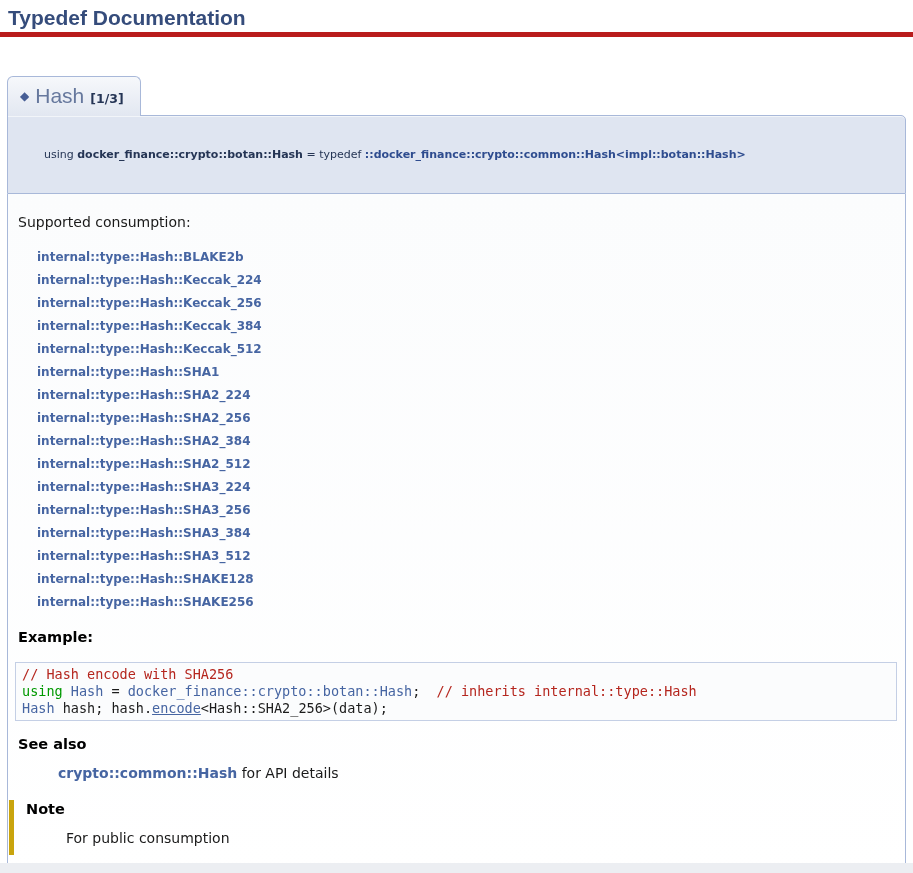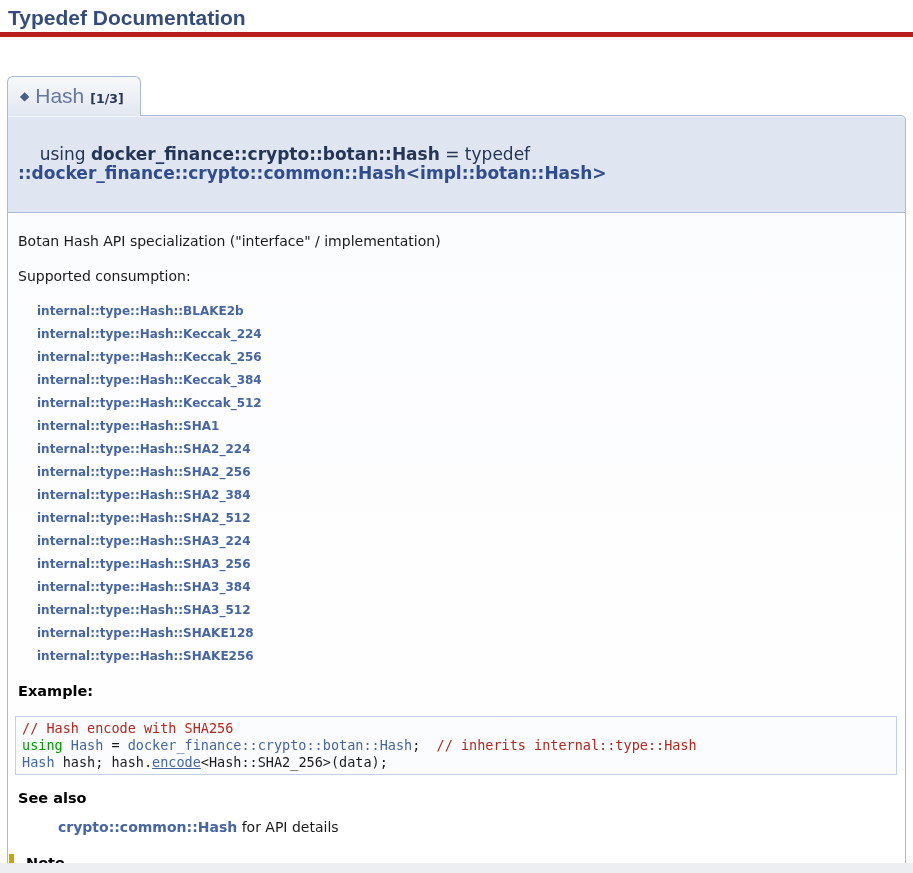--- a/index.html
+++ b/index.html
@@ -58,22 +58,22 @@
     color: #253555;
     margin-left: 6px;
   }
 
   .memproto {
     position: relative;
     z-index: 1;
     border: 1px solid #A8B8D9;
     border-top-right-radius: 5px;
     background: #DFE5F1;
-    padding: 10px 6px 10px 10px;
-    font-size: 17px;
+    padding: 10px 6px 10px 22px;
+    font-size: 11px;
     line-height: 19px;
     color: #253555;
     white-space: pre-wrap;
     box-shadow: 0 1px 0 rgba(255,255,255,0.6) inset;
   }
   .decl-name { font-weight: bold; color: #253555; }
   .decl-type { font-weight: bold; color: #2E4C8F; text-decoration: none; cursor: pointer; }
 
   .memdoc {
     border: 1px solid #A8B8D9;
@@ -139,21 +139,20 @@
   <div class="memtitle">
     <span class="permalink">◆</span><span>Hash</span><span class="tab-index">[1/3]</span>
   </div>
 
   <div class="memproto">
     <span>using </span><span class="decl-name">docker_finance::crypto::botan::Hash</span><span> = typedef </span><span class="decl-type">::docker_finance::crypto::common::Hash&lt;impl::botan::Hash&gt;</span>
   </div>
 
   <div class="memdoc">
 
-    <p class="doc-para">Botan Hash API specialization ("interface" / implementation)</p>
 
     <p class="doc-para">Supported consumption:</p>
 
     <div class="algo-list">
         <div class="algo-row"><a class="algo-link">internal::type::Hash::BLAKE2b</a></div>
         <div class="algo-row"><a class="algo-link">internal::type::Hash::Keccak_224</a></div>
         <div class="algo-row"><a class="algo-link">internal::type::Hash::Keccak_256</a></div>
         <div class="algo-row"><a class="algo-link">internal::type::Hash::Keccak_384</a></div>
         <div class="algo-row"><a class="algo-link">internal::type::Hash::Keccak_512</a></div>
         <div class="algo-row"><a class="algo-link">internal::type::Hash::SHA1</a></div>

